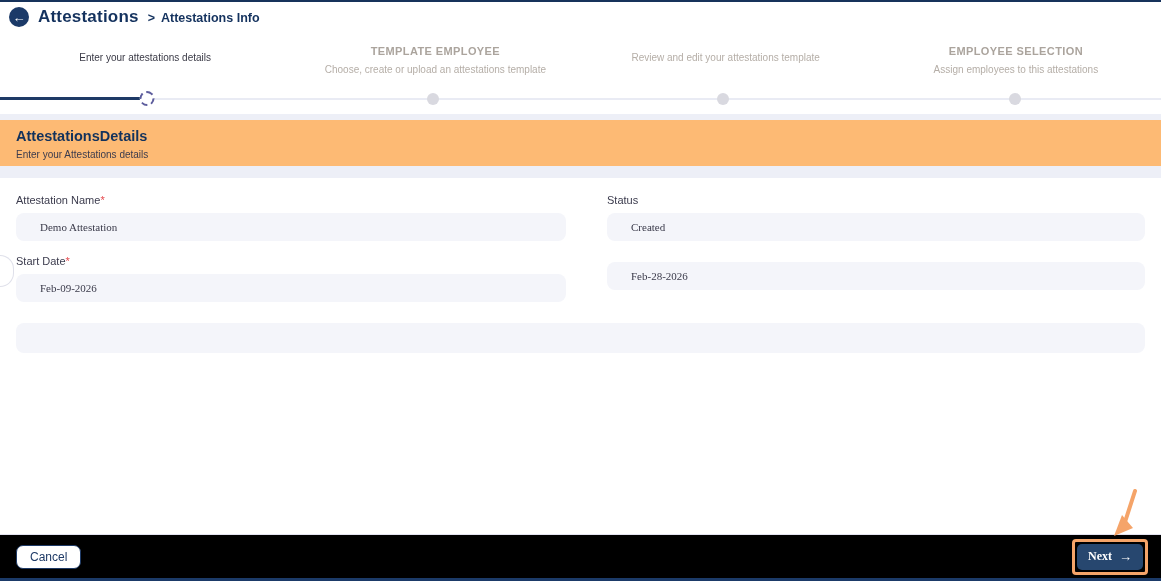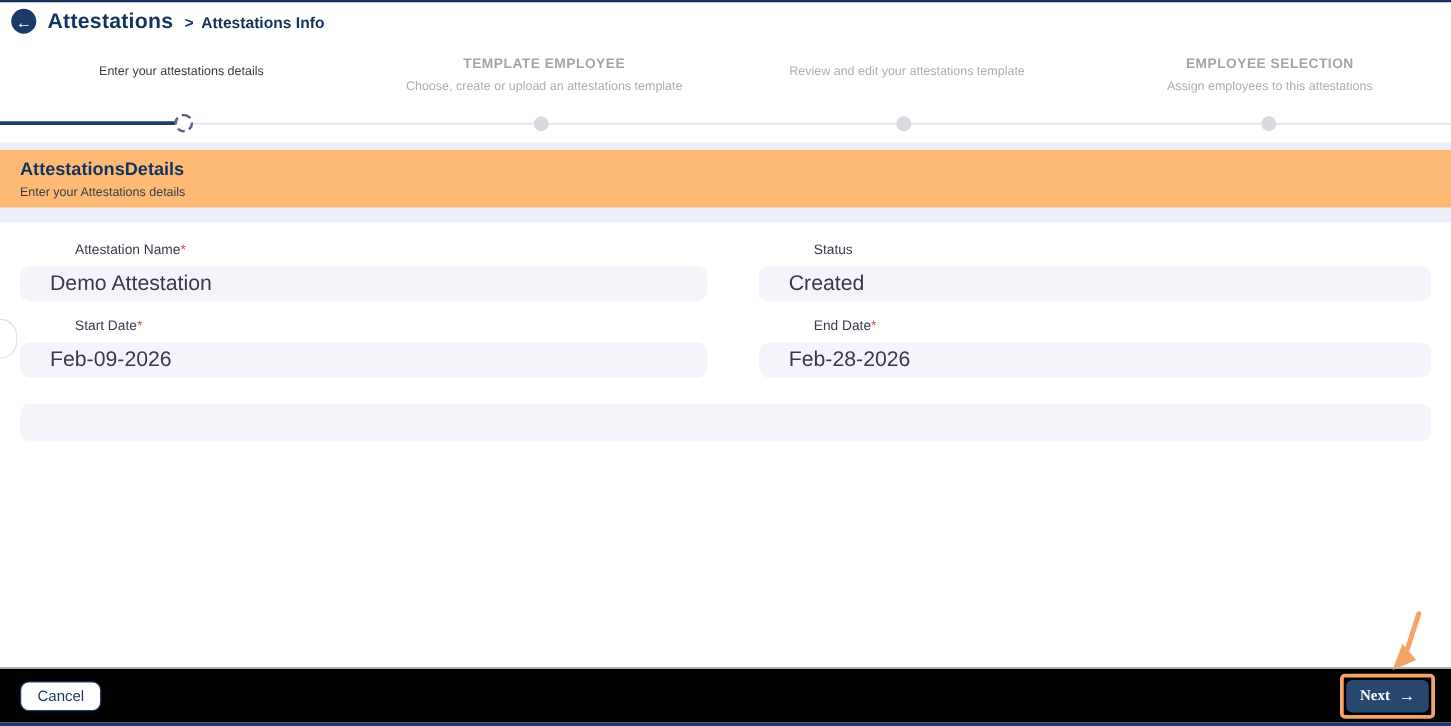--- a/index.html
+++ b/index.html
@@ -28,26 +28,26 @@
   .track-done { position:absolute; left:0; top:65px; height:3px; width:140px; background:#1e3a66; }
   .dot { position:absolute; top:61px; width:12px; height:12px; border-radius:50%; background:#d9d9e0; transform:translateX(-50%); }
   .dot.active { width:15px; height:15px; background:#fff; border:2px dashed #5d5d9d; top:59px; }
   
   .section-card { background:#fdba74; margin-top:6px; height:46px; padding:8px 16px 0 16px; }
   .section-title { font-size:14.5px; font-weight:bold; color:#13325c; }
   .section-sub { font-size:10px; color:#3b3b4d; margin-top:5px; }
   
   .form-card { background:#ffffff; margin-top:12px; height:363px; padding:16px 16px 0 16px; position:relative; }
   .form-grid { display:grid; grid-template-columns:550px 538px; column-gap:41px; }
-  .field-label { font-size:11px; color:#3b3b4d;margin-left:44px; }
+  .field-label { font-size:11px; color:#3b3b4d; }
   .req { color:#e5484d; }
   .field-input {
     width:100%; height:28px; background:#f4f5fa; border:none; outline:none;
     border-radius:8px; margin-top:7px; padding-left:24px;
-    font-family:Liberation Sans, sans-serif; font-size:17px; color:#3a3a4a;
+    font-family:Liberation Serif, serif; font-size:11px; color:#3a3a4a;
   }
   .row2 { margin-top:14px; }
   .desc-wrap { margin-top:14px; }
   .desc-input { width:1129px; height:30px; }
   
   .left-notch { position:absolute; left:0; top:255px; width:14px; height:32px; background:#ffffff;
     border:1px solid #dfe0ea; border-left:none; border-radius:0 16px 16px 0; }
   
   .footer { position:absolute; left:0; bottom:3px; width:100%; height:44px; background:#000000;
     border-top:1px solid #e3e3ef; display:flex; align-items:center; justify-content:space-between;
@@ -123,23 +123,20 @@
   </div>
 
   <div class="form-grid row2">
     <div>
       <div class="field-label">
         <span>Start Date</span><span class="req">*</span>
       </div>
       <input class="field-input" type="text" value="Feb-09-2026" style="">
     </div>
     <div>
-      <div class="field-label">
-        <span>End Date</span><span class="req">*</span>
-      </div>
       <input class="field-input" type="text" value="Feb-28-2026" style="">
     </div>
   </div>
 
   <div class="desc-wrap">
     <input class="field-input desc-input" type="text" value="" style="">
   </div>
 </div>
 
 <div class="left-notch"></div>

